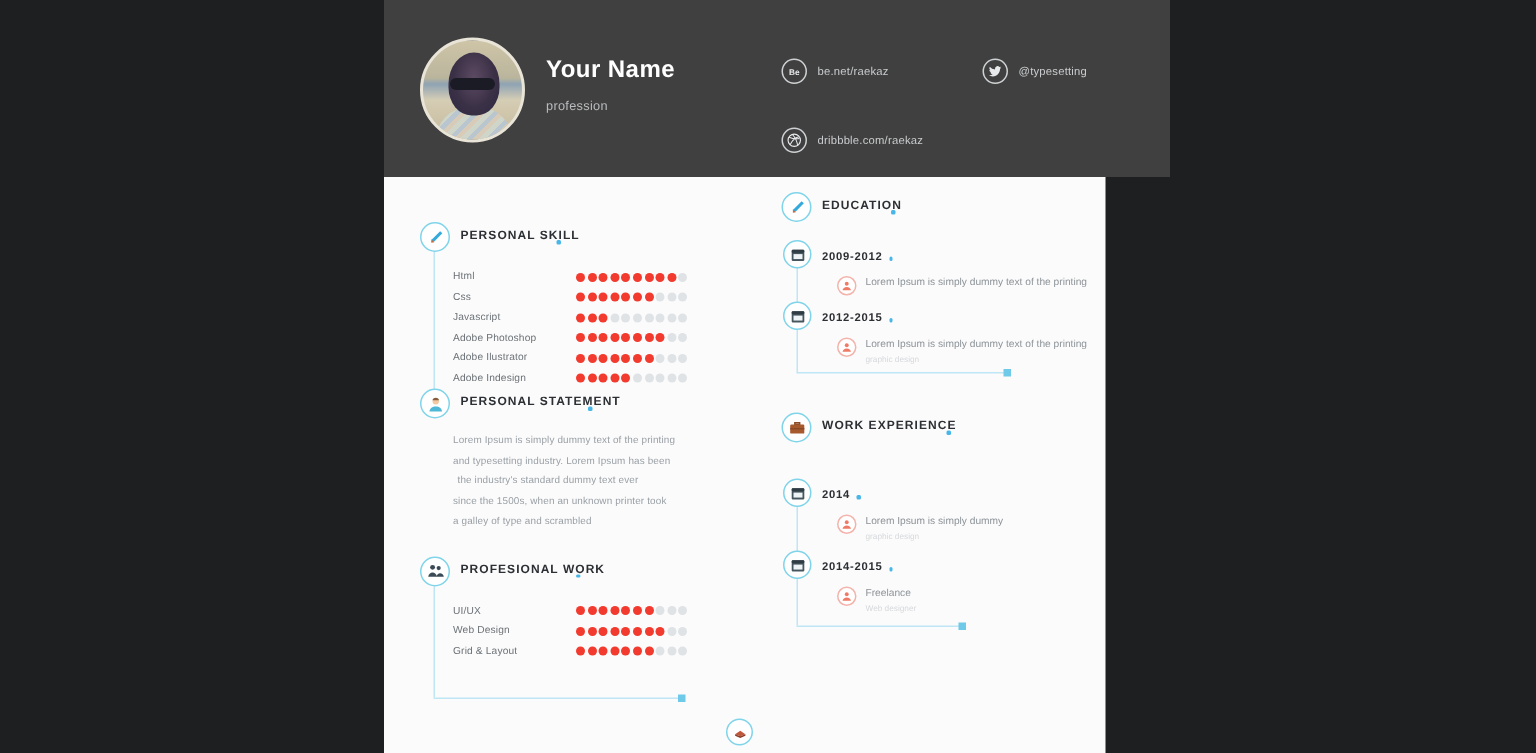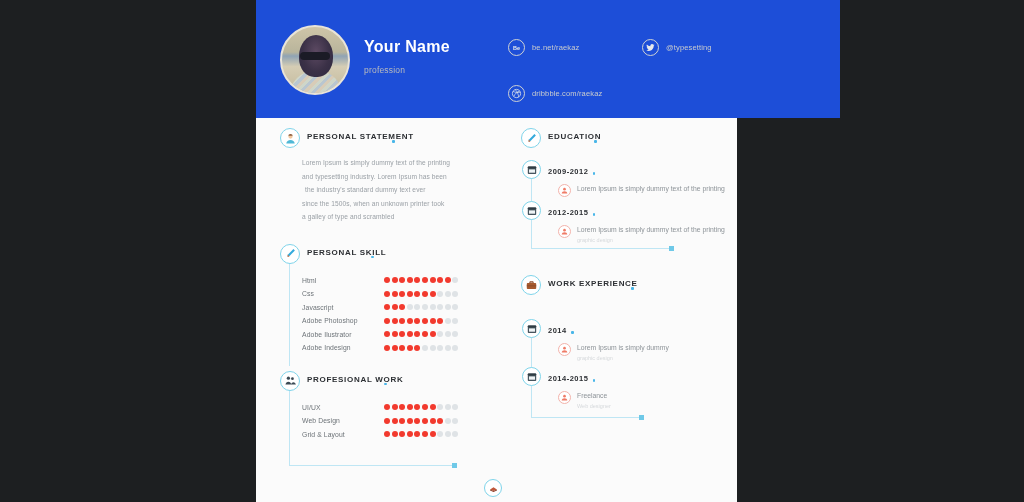--- a/index.html
+++ b/index.html
@@ -6,22 +6,22 @@
   html, body {
     width: 1024px; height: 502px;
     background: #1d1f21;
     font-family: "Liberation Sans", sans-serif;
     overflow: hidden;
   }
   #page { position: relative; width: 1024px; height: 502px; background: #1d1f21; }
 
   
   .header {
-    position: absolute; left: 256px; top: 0; width: 584px; height: 118px;
-    background: #1d4ed8;
+    position: absolute; left: 256px; top: 0; width: 524px; height: 118px;
+    background: #404040;
   }
   .avatar {
     position: absolute; left: 24px; top: 25px; width: 70px; height: 70px;
     border-radius: 50%; overflow: hidden;
     border: 2px solid #e9e4d8;
     background: linear-gradient(180deg,#cfc5a8 0%,#b9b59c 38%,#8fa3b4 44%,#d5cdb4 60%,#c3b99c 100%);
   }
   .avatar .face {
     position: absolute; left: 17px; top: 8px; width: 34px; height: 42px;
     background: radial-gradient(ellipse at 50% 40%, #5d4a63 0%, #3b3147 55%, #2d2840 100%);
@@ -38,21 +38,21 @@
   }
   .name-block { position: absolute; left: 108px; top: 38px; }
   .name-block .name {
     color: #ffffff; font-size: 16px; font-weight: bold; letter-spacing: .3px;
   }
   .name-block .profession {
     color: #b9bbbd; font-size: 8.5px; margin-top: 9px; letter-spacing: .2px;
   }
 
   .social-grid {
-    position: absolute; left: 252px; top: 30px; width: 250px;
+    position: absolute; left: 265px; top: 30px; width: 250px;
     display: grid; grid-template-columns: 122px 122px; grid-template-rows: 34px 34px;
     column-gap: 6px; row-gap: 14px; gap: 12px;
   }
   .social { display: flex; align-items: center; gap: 7px; }
   .social .badge {
     width: 17px; height: 17px; flex: 0 0 17px; border-radius: 50%;
     border: 1.2px solid #cfd2d4; color: #e8eaec;
     display: flex; align-items: center; justify-content: center;
   }
   .social .badge svg { display: block; }
@@ -188,146 +188,146 @@
         <span class="slabel">dribbble.com/raekaz</span>
       </a>
 
 
     </div>
   </div>
 
   <div class="card">
 
     <div class="col-left">
+
+      <div style="position:relative;margin-top:20px;">
+        <div class="rail" style="height:102px;"></div>
+        <div class="sec-head">
+          <span class="sec-icon">
+            <svg width="13" height="13" viewBox="0 0 16 16">
+              <path d="M11.6 2.6l1.8 1.8-6.6 6.6-2.4.6.6-2.4z" fill="#34aadc"></path>
+              <path d="M4.4 9.2l2.4 2.4-2.4.6z" fill="#c96b3a"></path>
+            </svg>
+          </span>
+          <span class="sec-title">PERSONAL SKILL</span>
+          <span class="sec-dot" style="left:91px;"></span>
+        </div>
+        <div class="skill-list" id="personal-skill-list">
+            <div class="skill-row">
+              <div class="skill-name">Html</div>
+              <div class="dots">
+                <span class="dot on"></span>
+                <span class="dot on"></span>
+                <span class="dot on"></span>
+                <span class="dot on"></span>
+                <span class="dot on"></span>
+                <span class="dot on"></span>
+                <span class="dot on"></span>
+                <span class="dot on"></span>
+                <span class="dot on"></span>
+                <span class="dot"></span>
+              </div>
+            </div>
+            <div class="skill-row">
+              <div class="skill-name">Css</div>
+              <div class="dots">
+                <span class="dot on"></span>
+                <span class="dot on"></span>
+                <span class="dot on"></span>
+                <span class="dot on"></span>
+                <span class="dot on"></span>
+                <span class="dot on"></span>
+                <span class="dot on"></span>
+                <span class="dot"></span>
+                <span class="dot"></span>
+                <span class="dot"></span>
+              </div>
+            </div>
+            <div class="skill-row">
+              <div class="skill-name">Javascript</div>
+              <div class="dots">
+                <span class="dot on"></span>
+                <span class="dot on"></span>
+                <span class="dot on"></span>
+                <span class="dot"></span>
+                <span class="dot"></span>
+                <span class="dot"></span>
+                <span class="dot"></span>
+                <span class="dot"></span>
+                <span class="dot"></span>
+                <span class="dot"></span>
+              </div>
+            </div>
+            <div class="skill-row">
+              <div class="skill-name">Adobe Photoshop</div>
+              <div class="dots">
+                <span class="dot on"></span>
+                <span class="dot on"></span>
+                <span class="dot on"></span>
+                <span class="dot on"></span>
+                <span class="dot on"></span>
+                <span class="dot on"></span>
+                <span class="dot on"></span>
+                <span class="dot on"></span>
+                <span class="dot"></span>
+                <span class="dot"></span>
+              </div>
+            </div>
+            <div class="skill-row">
+              <div class="skill-name">Adobe Ilustrator</div>
+              <div class="dots">
+                <span class="dot on"></span>
+                <span class="dot on"></span>
+                <span class="dot on"></span>
+                <span class="dot on"></span>
+                <span class="dot on"></span>
+                <span class="dot on"></span>
+                <span class="dot on"></span>
+                <span class="dot"></span>
+                <span class="dot"></span>
+                <span class="dot"></span>
+              </div>
+            </div>
+            <div class="skill-row">
+              <div class="skill-name">Adobe Indesign</div>
+              <div class="dots">
+                <span class="dot on"></span>
+                <span class="dot on"></span>
+                <span class="dot on"></span>
+                <span class="dot on"></span>
+                <span class="dot on"></span>
+                <span class="dot"></span>
+                <span class="dot"></span>
+                <span class="dot"></span>
+                <span class="dot"></span>
+                <span class="dot"></span>
+              </div>
+            </div>
+          </div>
+      </div>
 
       <div>
         <div class="sec-head">
           <span class="sec-icon">
             <svg width="13" height="13" viewBox="0 0 16 16">
               <circle cx="8" cy="5.6" r="2.6" fill="#f2c9a0"></circle>
               <path d="M8 2.6c1.6 0 2.6.9 2.6 2.1H5.4C5.4 3.5 6.4 2.6 8 2.6z" fill="#8a5a3b"></path>
               <path d="M2.8 14c.3-2.6 2.4-4.2 5.2-4.2s4.9 1.6 5.2 4.2z" fill="#4fb8d6"></path>
             </svg>
           </span>
           <span class="sec-title">PERSONAL STATEMENT</span>
           <span class="sec-dot" style="left:112px;"></span>
         </div>
         <div class="statement">
           <p>Lorem Ipsum is simply dummy text of the printing</p>
           <p>and typesetting industry. Lorem Ipsum has been</p>
           <p style="text-indent:3px;">the industry's standard dummy text ever</p>
           <p>since the 1500s, when an unknown printer took</p>
           <p>a galley of type and scrambled</p>
         </div>
-      </div>
-
-      <div style="position:relative;margin-top:20px;">
-        <div class="rail" style="height:102px;"></div>
-        <div class="sec-head">
-          <span class="sec-icon">
-            <svg width="13" height="13" viewBox="0 0 16 16">
-              <path d="M11.6 2.6l1.8 1.8-6.6 6.6-2.4.6.6-2.4z" fill="#34aadc"></path>
-              <path d="M4.4 9.2l2.4 2.4-2.4.6z" fill="#c96b3a"></path>
-            </svg>
-          </span>
-          <span class="sec-title">PERSONAL SKILL</span>
-          <span class="sec-dot" style="left:91px;"></span>
-        </div>
-        <div class="skill-list" id="personal-skill-list">
-            <div class="skill-row">
-              <div class="skill-name">Html</div>
-              <div class="dots">
-                <span class="dot on"></span>
-                <span class="dot on"></span>
-                <span class="dot on"></span>
-                <span class="dot on"></span>
-                <span class="dot on"></span>
-                <span class="dot on"></span>
-                <span class="dot on"></span>
-                <span class="dot on"></span>
-                <span class="dot on"></span>
-                <span class="dot"></span>
-              </div>
-            </div>
-            <div class="skill-row">
-              <div class="skill-name">Css</div>
-              <div class="dots">
-                <span class="dot on"></span>
-                <span class="dot on"></span>
-                <span class="dot on"></span>
-                <span class="dot on"></span>
-                <span class="dot on"></span>
-                <span class="dot on"></span>
-                <span class="dot on"></span>
-                <span class="dot"></span>
-                <span class="dot"></span>
-                <span class="dot"></span>
-              </div>
-            </div>
-            <div class="skill-row">
-              <div class="skill-name">Javascript</div>
-              <div class="dots">
-                <span class="dot on"></span>
-                <span class="dot on"></span>
-                <span class="dot on"></span>
-                <span class="dot"></span>
-                <span class="dot"></span>
-                <span class="dot"></span>
-                <span class="dot"></span>
-                <span class="dot"></span>
-                <span class="dot"></span>
-                <span class="dot"></span>
-              </div>
-            </div>
-            <div class="skill-row">
-              <div class="skill-name">Adobe Photoshop</div>
-              <div class="dots">
-                <span class="dot on"></span>
-                <span class="dot on"></span>
-                <span class="dot on"></span>
-                <span class="dot on"></span>
-                <span class="dot on"></span>
-                <span class="dot on"></span>
-                <span class="dot on"></span>
-                <span class="dot on"></span>
-                <span class="dot"></span>
-                <span class="dot"></span>
-              </div>
-            </div>
-            <div class="skill-row">
-              <div class="skill-name">Adobe Ilustrator</div>
-              <div class="dots">
-                <span class="dot on"></span>
-                <span class="dot on"></span>
-                <span class="dot on"></span>
-                <span class="dot on"></span>
-                <span class="dot on"></span>
-                <span class="dot on"></span>
-                <span class="dot on"></span>
-                <span class="dot"></span>
-                <span class="dot"></span>
-                <span class="dot"></span>
-              </div>
-            </div>
-            <div class="skill-row">
-              <div class="skill-name">Adobe Indesign</div>
-              <div class="dots">
-                <span class="dot on"></span>
-                <span class="dot on"></span>
-                <span class="dot on"></span>
-                <span class="dot on"></span>
-                <span class="dot on"></span>
-                <span class="dot"></span>
-                <span class="dot"></span>
-                <span class="dot"></span>
-                <span class="dot"></span>
-                <span class="dot"></span>
-              </div>
-            </div>
-          </div>
       </div>
 
       <div style="position:relative;margin-top:16px;">
         <div class="rail" style="height:74px;"></div>
         <div class="rail-bottom" style="left:9px;top:94px;width:165px;"></div>
         <div class="rail-arrow" style="left:172px;top:92px;"></div>
         <div class="sec-head">
           <span class="sec-icon">
             <svg width="13" height="13" viewBox="0 0 16 16">
               <circle cx="5.4" cy="5.2" r="2" fill="#3b4a55"></circle>

